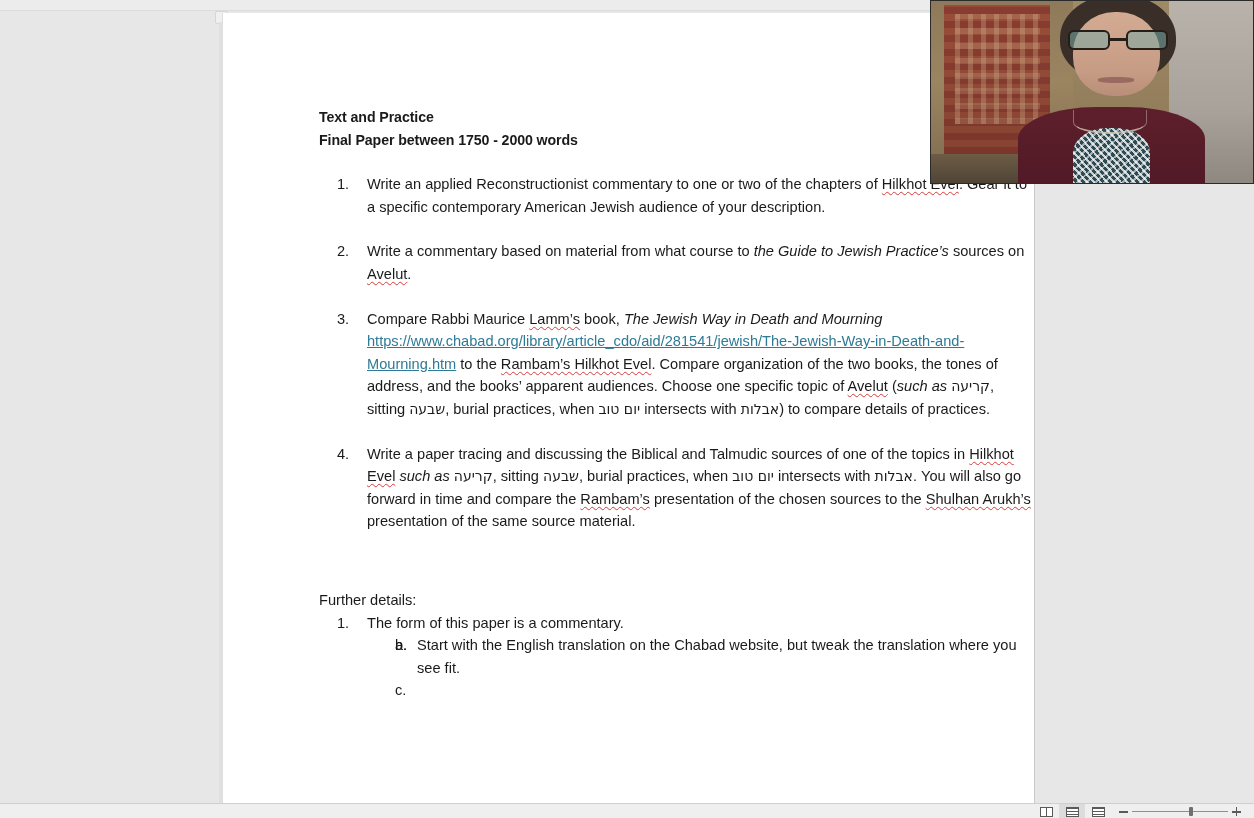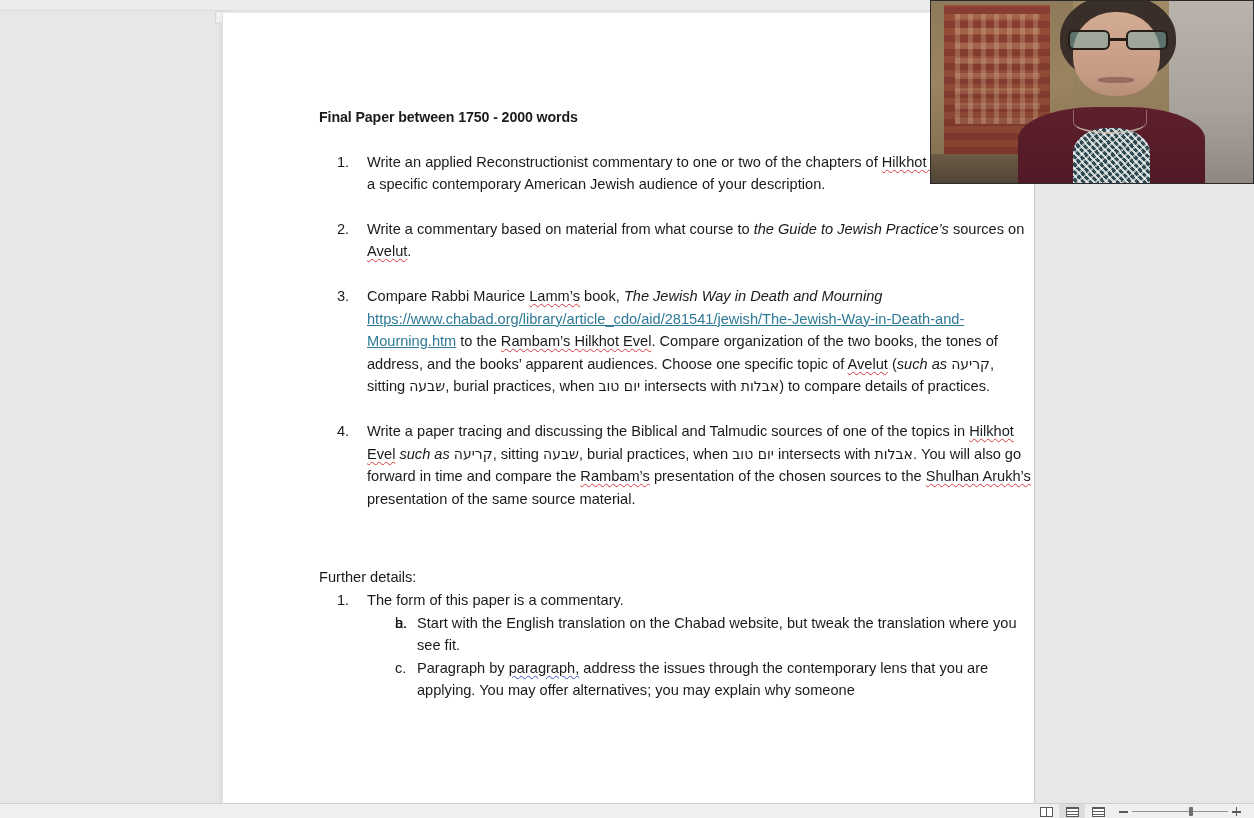--- a/index.html
+++ b/index.html
@@ -327,39 +327,40 @@
 <div id="app">
 
   <div class="ruler-strip"></div>
   <div class="ruler-corner"></div>
   <div class="ruler-vline"></div>
   <div class="ruler-hline"></div>
 
   <div class="page">
     <div class="doc-body">
 
+      <div class="hd">Text and Practice</div>
       <div class="hd">Final Paper between 1750 - 2000 words</div>
       <div class="gap-sm"></div>
 
       <ol class="lvl1" id="choose-one-list">
           <li><span class="marker">1.</span><span><span>Write an applied Reconstructionist commentary to one or two of the chapters of </span><span class="sp">Hilkhot Evel</span><span>. Gear it to a specific contemporary American Jewish audience of your description.</span></span></li>
           <li><span class="marker">2.</span><span><span>Write a commentary based on material from what course to </span><span class="it">the Guide to Jewish Practice’s</span><span> sources on </span><span class="sp">Avelut</span><span>.</span></span></li>
           <li><span class="marker">3.</span><span><span>Compare Rabbi Maurice </span><span class="sp">Lamm’s</span><span> book, </span><span class="it">The Jewish Way in Death and Mourning</span><span> </span><a class="doclink" href="#">https://www.chabad.org/library/article_cdo/aid/281541/jewish/The-Jewish-Way-in-Death-and-Mourning.htm</a><span> to the </span><span class="sp">Rambam’s Hilkhot Evel</span><span>. Compare organization of the two books, the tones of address, and the books’ apparent audiences. Choose one specific topic of </span><span class="sp">Avelut</span><span> (</span><span class="it">such as</span><span> </span><span class="heb">קריעה</span><span>, sitting </span><span class="heb">שבעה</span><span>, burial practices, when </span><span class="heb">יום טוב</span><span> intersects with </span><span class="heb">אבלות</span><span>) to compare details of practices.</span></span></li>
           <li><span class="marker">4.</span><span><span>Write a paper tracing and discussing the Biblical and Talmudic sources of one of the topics in </span><span class="sp">Hilkhot Evel</span><span> </span><span class="it">such as</span><span> </span><span class="heb">קריעה</span><span>, sitting </span><span class="heb">שבעה</span><span>, burial practices, when </span><span class="heb">יום טוב</span><span> intersects with </span><span class="heb">אבלות</span><span>. You will also go forward in time and compare the </span><span class="sp">Rambam’s</span><span> presentation of the chosen sources to the </span><span class="sp">Shulhan Arukh’s</span><span> presentation of the same source material.</span></span></li>
         </ol>
 
       <div class="gap-lg"></div>
 
       <div>Further details:</div>
 
       <ol class="lvl1 details-list" id="further-details-list">
           <li><span class="marker">1.</span><span><span>The form of this paper is a commentary.</span></span><ol class="lvl2">
               <li><span class="marker">a.</span></li>
               <li><span class="marker">b.</span><span><span>Start with the English translation on the Chabad website, but tweak the translation where you see fit.</span></span></li>
-              <li><span class="marker">c.</span><span><span>Paragraph by </span><span class="gr">paragraph,</span><span> address the issues through the contemporary lens that you are applying. You may offer alternatives; you may explain why someone</span></span></li>
+              <li><span class="marker">c.</span></li>
             </ol></li>
         </ol>
 
     </div>
   </div>
 
   <div class="webcam">
     <div class="wc-wall-left"></div>
     <div class="wc-rug"></div>
     <div class="wc-wall-mid"></div>

